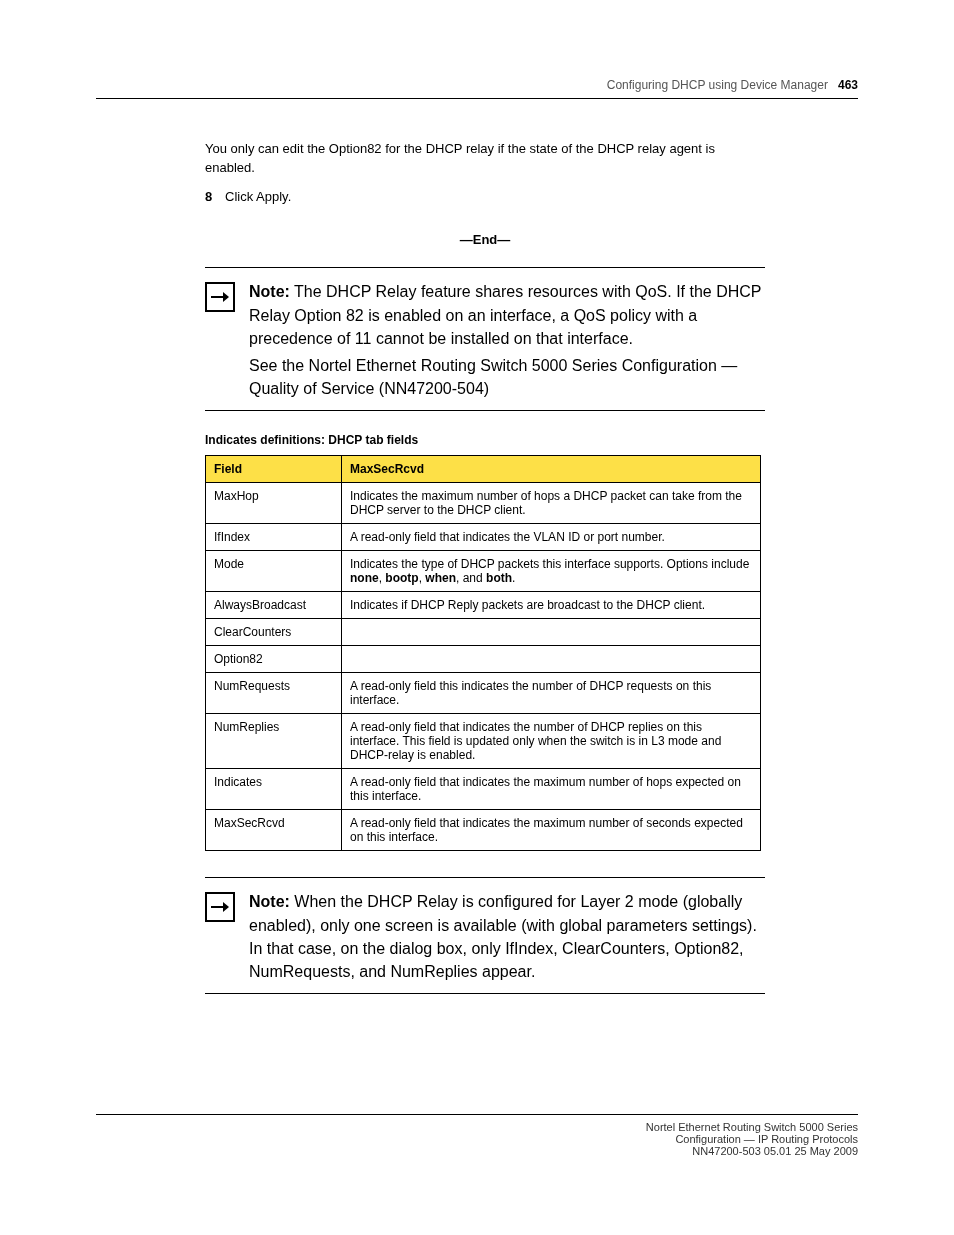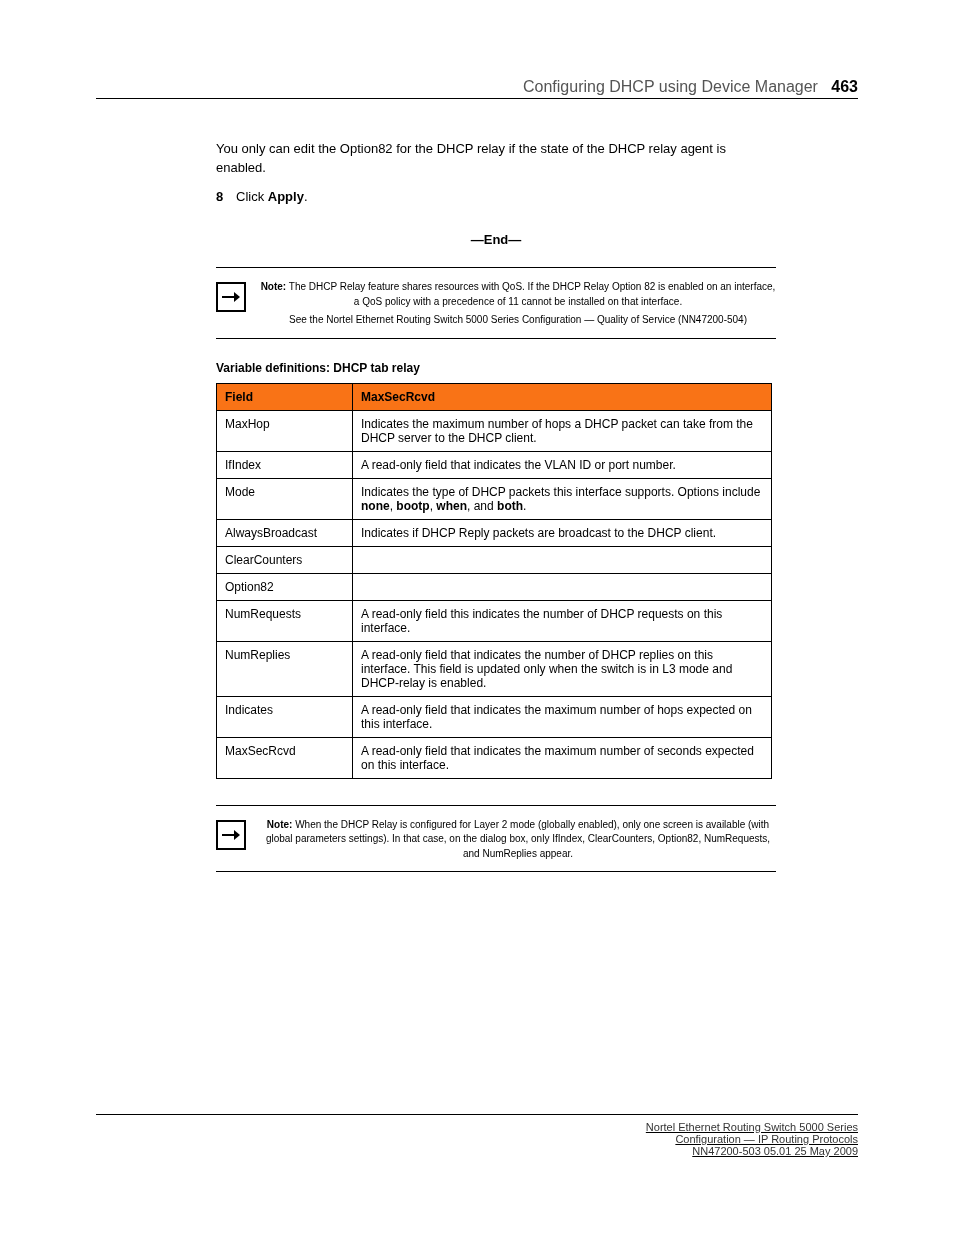--- a/index.html
+++ b/index.html
@@ -1,40 +1,40 @@
 <!DOCTYPE html>
 <html><head>
 <meta charset="utf-8">
 <style>
   * { box-sizing: border-box; margin: 0; padding: 0; }
   html, body { width: 954px; height: 1235px; background: #fff; font-family: Arial, Helvetica, sans-serif; color: #000; }
   .page { position: relative; width: 954px; height: 1235px; }
-  .header-right { position: absolute; top: 78px; right: 96px; font-size: 16px; color: #555; }
+  .header-right { position: absolute; top: 78px; right: 96px; font-size: 12px; color: #555; }
   .header-right .pg { font-weight: bold; color: #000; }
   .hr-top { position: absolute; top: 98px; left: 96px; right: 96px; border-top: 1px solid #000; }
-  .body { position: absolute; top: 140px; left: 216px; width: 560px; }
+  .body { position: absolute; top: 140px; left: 205px; width: 560px; }
   .para { font-size: 13px; line-height: 1.45; margin-bottom: 10px; }
   .step { font-size: 13px; line-height: 1.45; margin-bottom: 6px; display: flex; }
   .step .num { font-weight: bold; width: 20px; flex-shrink: 0; }
   .step .txt { flex: 1; }
-  .step .txt b { font-weight: bold; margin-top: 17px; }
+  .step .txt b { font-weight: normal; margin-top: 17px; }
   .section-sep { border-top: 1px solid #000; margin: 18px 0 12px 0; }
   .note-block { display: flex; gap: 14px; align-items: flex-start; margin-bottom: 10px; }
   .note-icon { width: 30px; height: 30px; border: 2px solid #000; display: flex; align-items: center; justify-content: center; flex-shrink: 0; margin-top: 2px; }
-  .note-text { font-size: 10px; line-height: 1.45; text-align: center; }
+  .note-text { font-size: 16px; line-height: 1.45; }
   .note-text b { font-weight: bold; }
   .section-sep2 { border-top: 1px solid #000; margin: 10px 0 22px 0; }
   .table-caption { font-size: 12px; margin-bottom: 8px; }
   .table-caption b { font-weight: bold; }
   table.fields { width: 556px; border-collapse: collapse; font-size: 12px; }
   table.fields th, table.fields td { border: 1px solid #000; padding: 6px 8px; text-align: left; vertical-align: top; }
-  table.fields th { background: #f97316; font-weight: bold; }
+  table.fields th { background: #fde047; font-weight: bold; }
   table.fields td.f { width: 136px; }
   table.fields b { font-weight: bold; }
-  .footer { position: absolute; bottom: 78px; left: 96px; right: 96px; text-decoration: underline; }
+  .footer { position: absolute; bottom: 78px; left: 96px; right: 96px; }
   .footer-sep { border-top: 1px solid #000; margin-bottom: 6px; }
   .footer-text { font-size: 11px; color: #333; text-align: right; }
 </style>
 </head>
 <body>
 
 <div class="page">
   <div class="header-right">
     <span>Configuring DHCP using Device Manager</span>
     &nbsp;&nbsp;<span class="pg">463</span>
@@ -65,21 +65,21 @@
       <div class="note-text">
         <b>Note:</b><span> The DHCP Relay feature shares resources with QoS. If the DHCP Relay Option 82 is enabled on an interface, a QoS policy with a precedence of 11 cannot be installed on that interface.</span>
         <div style="height:4px"></div>
         <span>See the Nortel Ethernet Routing Switch 5000 Series Configuration — Quality of Service (NN47200-504)</span>
       </div>
     </div>
 
     <div class="section-sep2"></div>
 
     <div class="table-caption">
-      <b>Variable definitions: DHCP tab relay</b><span></span>
+      <b>Indicates definitions: DHCP tab fields</b><span></span>
     </div>
 
     <table class="fields">
       <thead>
         <tr>
           <th>Field</th>
           <th>MaxSecRcvd</th>
         </tr>
       </thead>
       <tbody>

